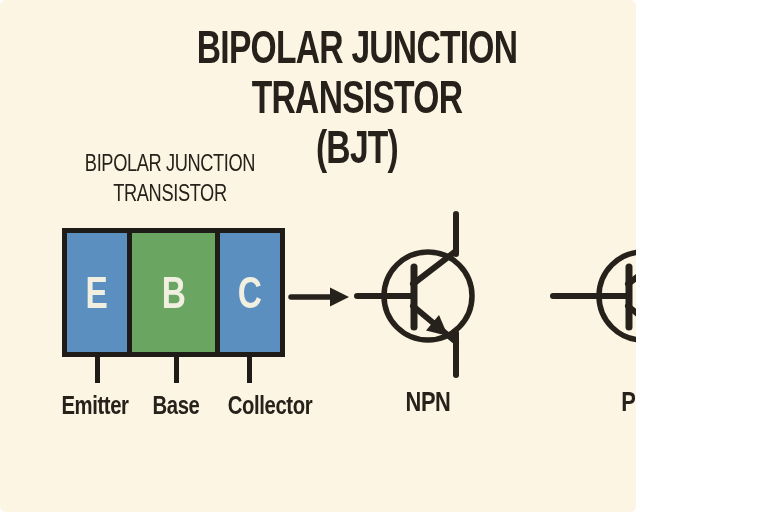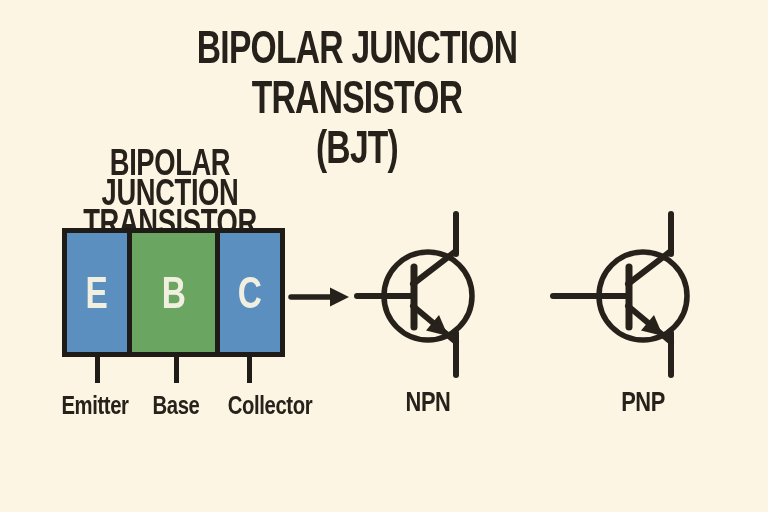--- a/index.html
+++ b/index.html
@@ -1,34 +1,35 @@
 <!DOCTYPE html>
 <html style="--background: #fcf5e3; --stroke: #26211a; --text: #26211a; --block_frame: #1f1b16; --block_letter: #f1efe0;"><head>
 <meta charset="utf-8">
 <style>
   html,body{margin:0;padding:0;}
   .page{
     position:relative;
-    width:768px;height:512px;
+    width:636px;height:512px;
     overflow:hidden;
     background:var(--background,#fcf5e3);
     font-family:"Liberation Sans","DejaVu Sans",sans-serif;
     color:var(--text,#26211a);
+    border-radius:6px;
   }
   .cond{transform:scaleX(0.76);transform-origin:50% 50%;}
   .cond-title{transform:scaleX(0.73);transform-origin:50% 50%;}
 
   .title{
     position:absolute;left:0;top:22px;width:714px;
     text-align:center;font-weight:700;font-size:46px;line-height:50px;
     letter-spacing:-1px;
   }
   .subtitle{
     position:absolute;left:30px;top:148px;width:280px;
-    text-align:center;font-weight:700;font-size:36px;line-height:30px;
+    text-align:center;font-weight:400;font-size:24px;line-height:30px;
     letter-spacing:-0.5px;
   }
 
   .block{
     position:absolute;left:62px;top:228px;width:223px;height:129px;
     box-sizing:border-box;background:var(--block_frame,#1f1b16);
     display:flex;padding:5px;gap:5px;
   }
   .region{
     display:flex;align-items:center;justify-content:center;

